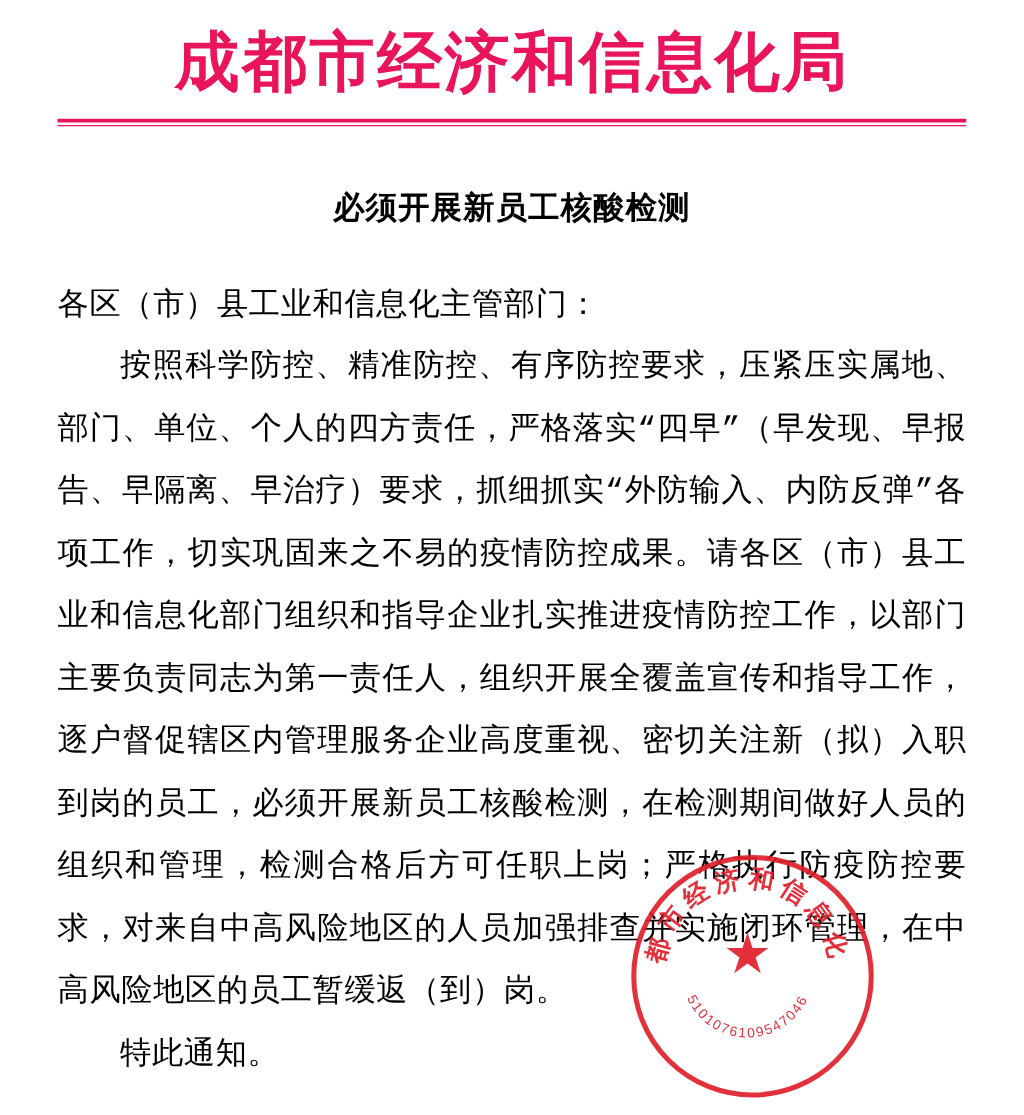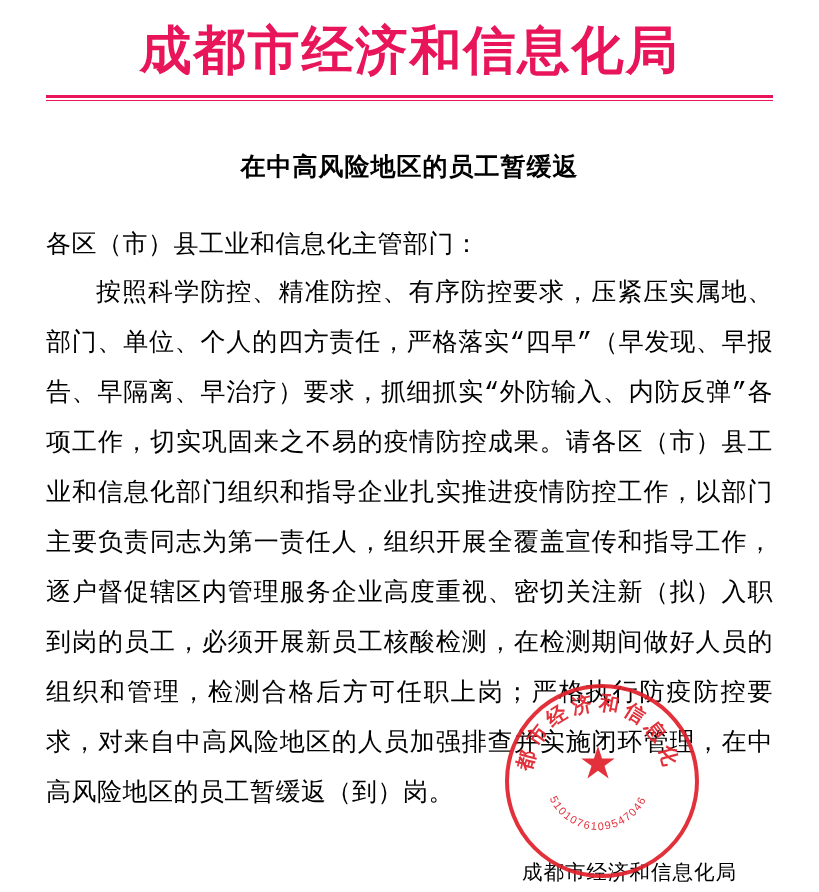--- a/index.html
+++ b/index.html
@@ -115,26 +115,27 @@
 
   <div class="letterhead">
     <div class="letterhead-title">成都市经济和信息化局</div>
     <div class="rule-wrap">
       <div class="rule-thick"></div>
       <div class="rule-thin"></div>
     </div>
   </div>
 
   <div class="doc-title">
-    <span class="line">在中高风险地区的员工暂缓返</span>
+    <span class="line">必须开展新员工核酸检测</span>
   </div>
 
   <div class="body-text">
     <p>各区（市）县工业和信息化主管部门：</p>
     <p class="indent">按照科学防控、精准防控、有序防控要求，压紧压实属地、部门、单位、个人的四方责任，严格落实“四早”（早发现、早报告、早隔离、早治疗）要求，抓细抓实“外防输入、内防反弹”各项工作，切实巩固来之不易的疫情防控成果。请各区（市）县工业和信息化部门组织和指导企业扎实推进疫情防控工作，以部门主要负责同志为第一责任人，组织开展全覆盖宣传和指导工作，逐户督促辖区内管理服务企业高度重视、密切关注新（拟）入职到岗的员工，必须开展新员工核酸检测，在检测期间做好人员的组织和管理，检测合格后方可任职上岗；严格执行防疫防控要求，对来自中高风险地区的人员加强排查并实施闭环管理，在中高风险地区的员工暂缓返（到）岗。</p>
+    <p class="indent">特此通知。</p>
   </div>
 
   <div class="signature">
     <div>成都市经济和信息化局</div>
     <div>2021 年 8 月 9 日</div>
   </div>
 
   <div class="seal">
     <svg width="178" height="178" viewBox="0 0 178 178" aria-hidden="true">
       <defs>

